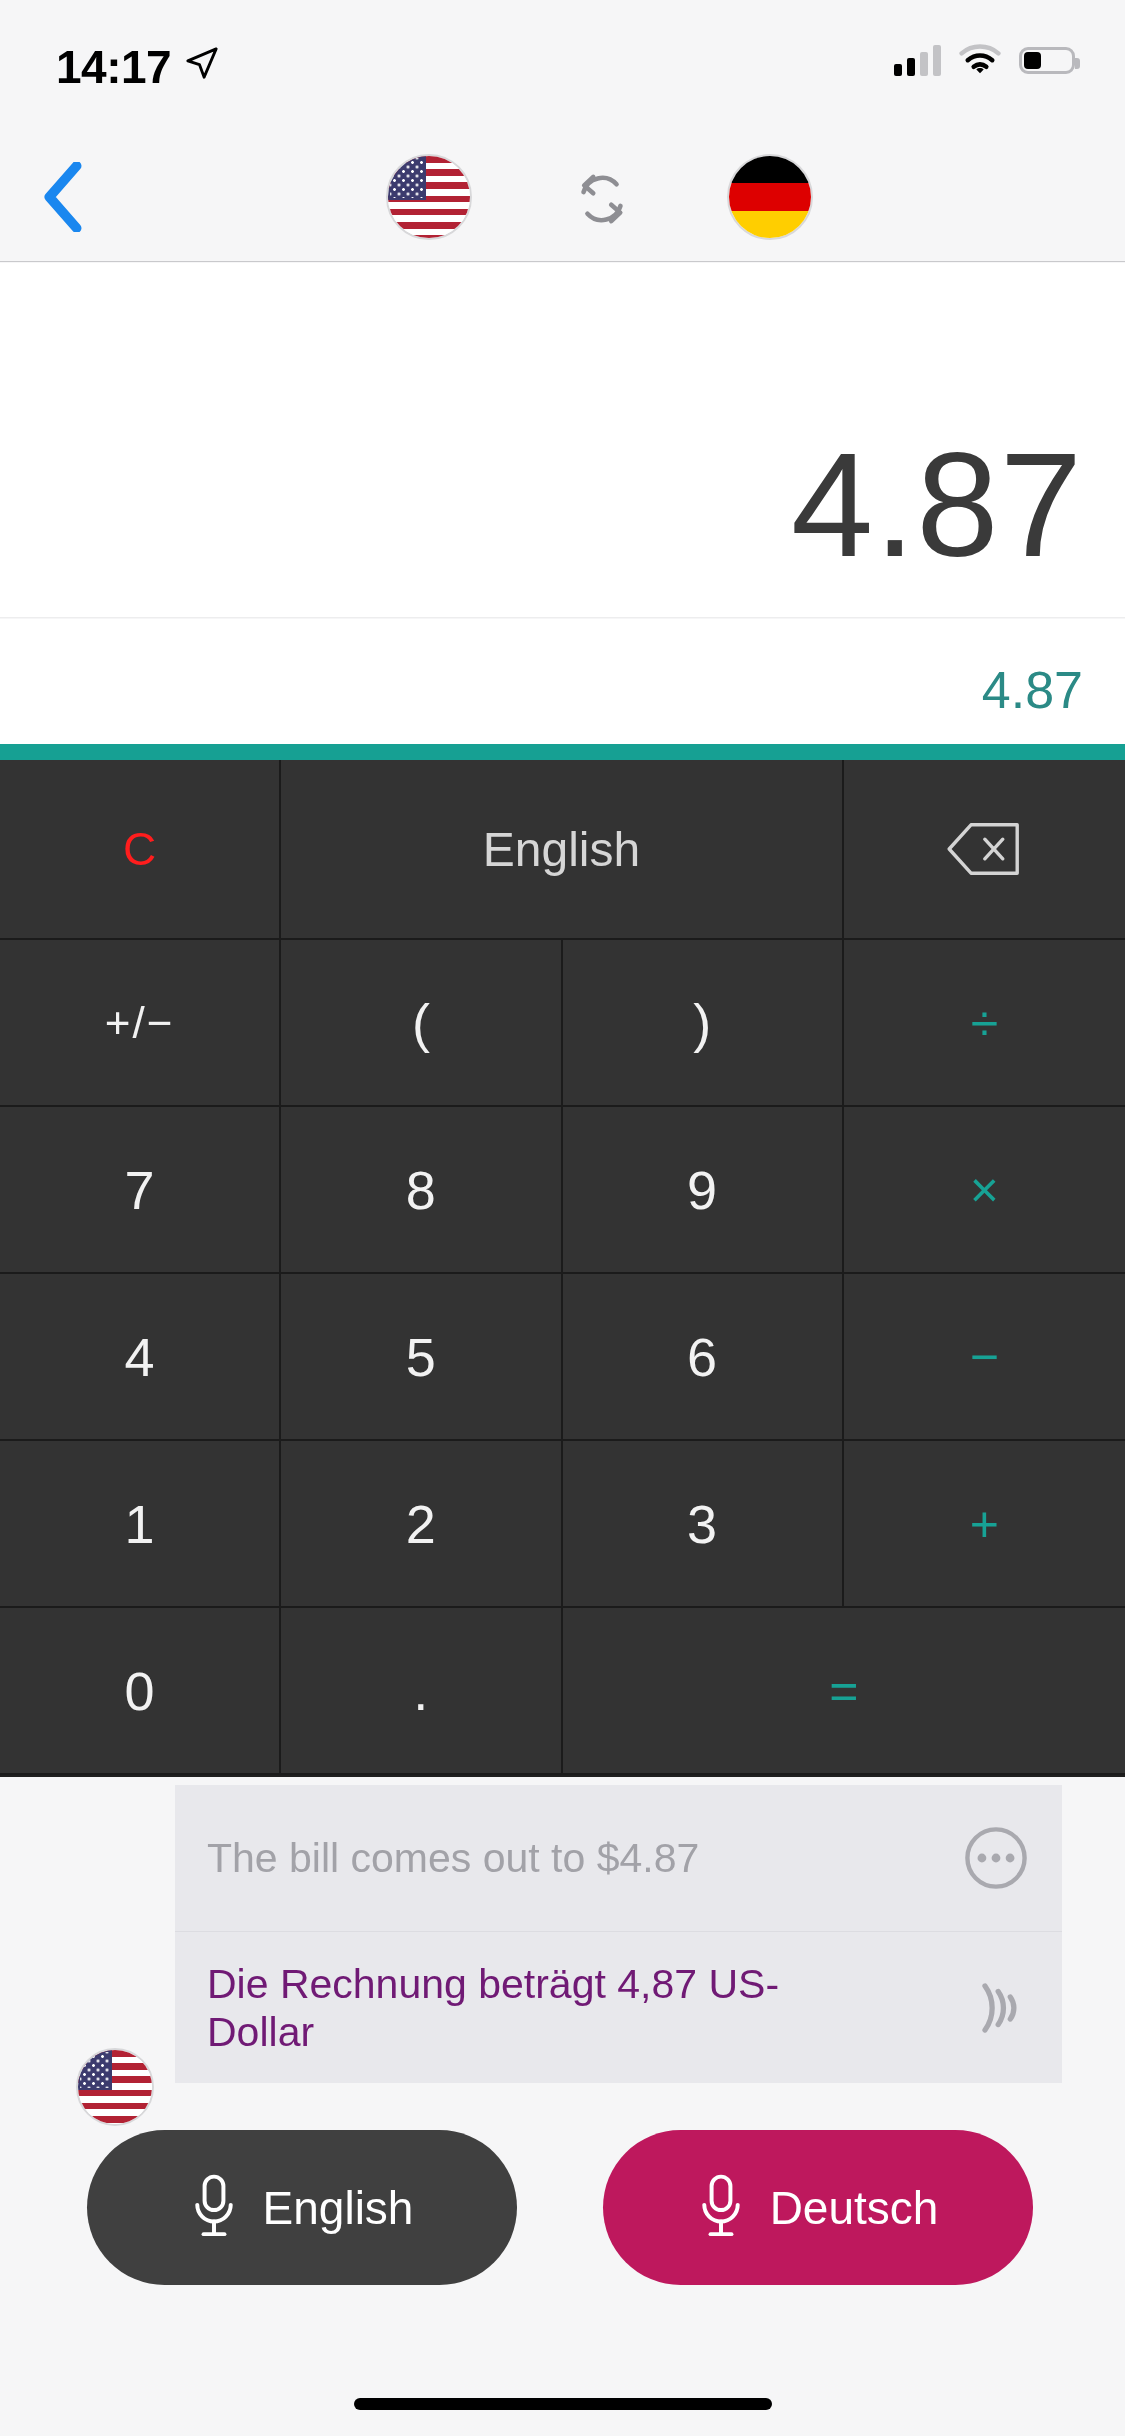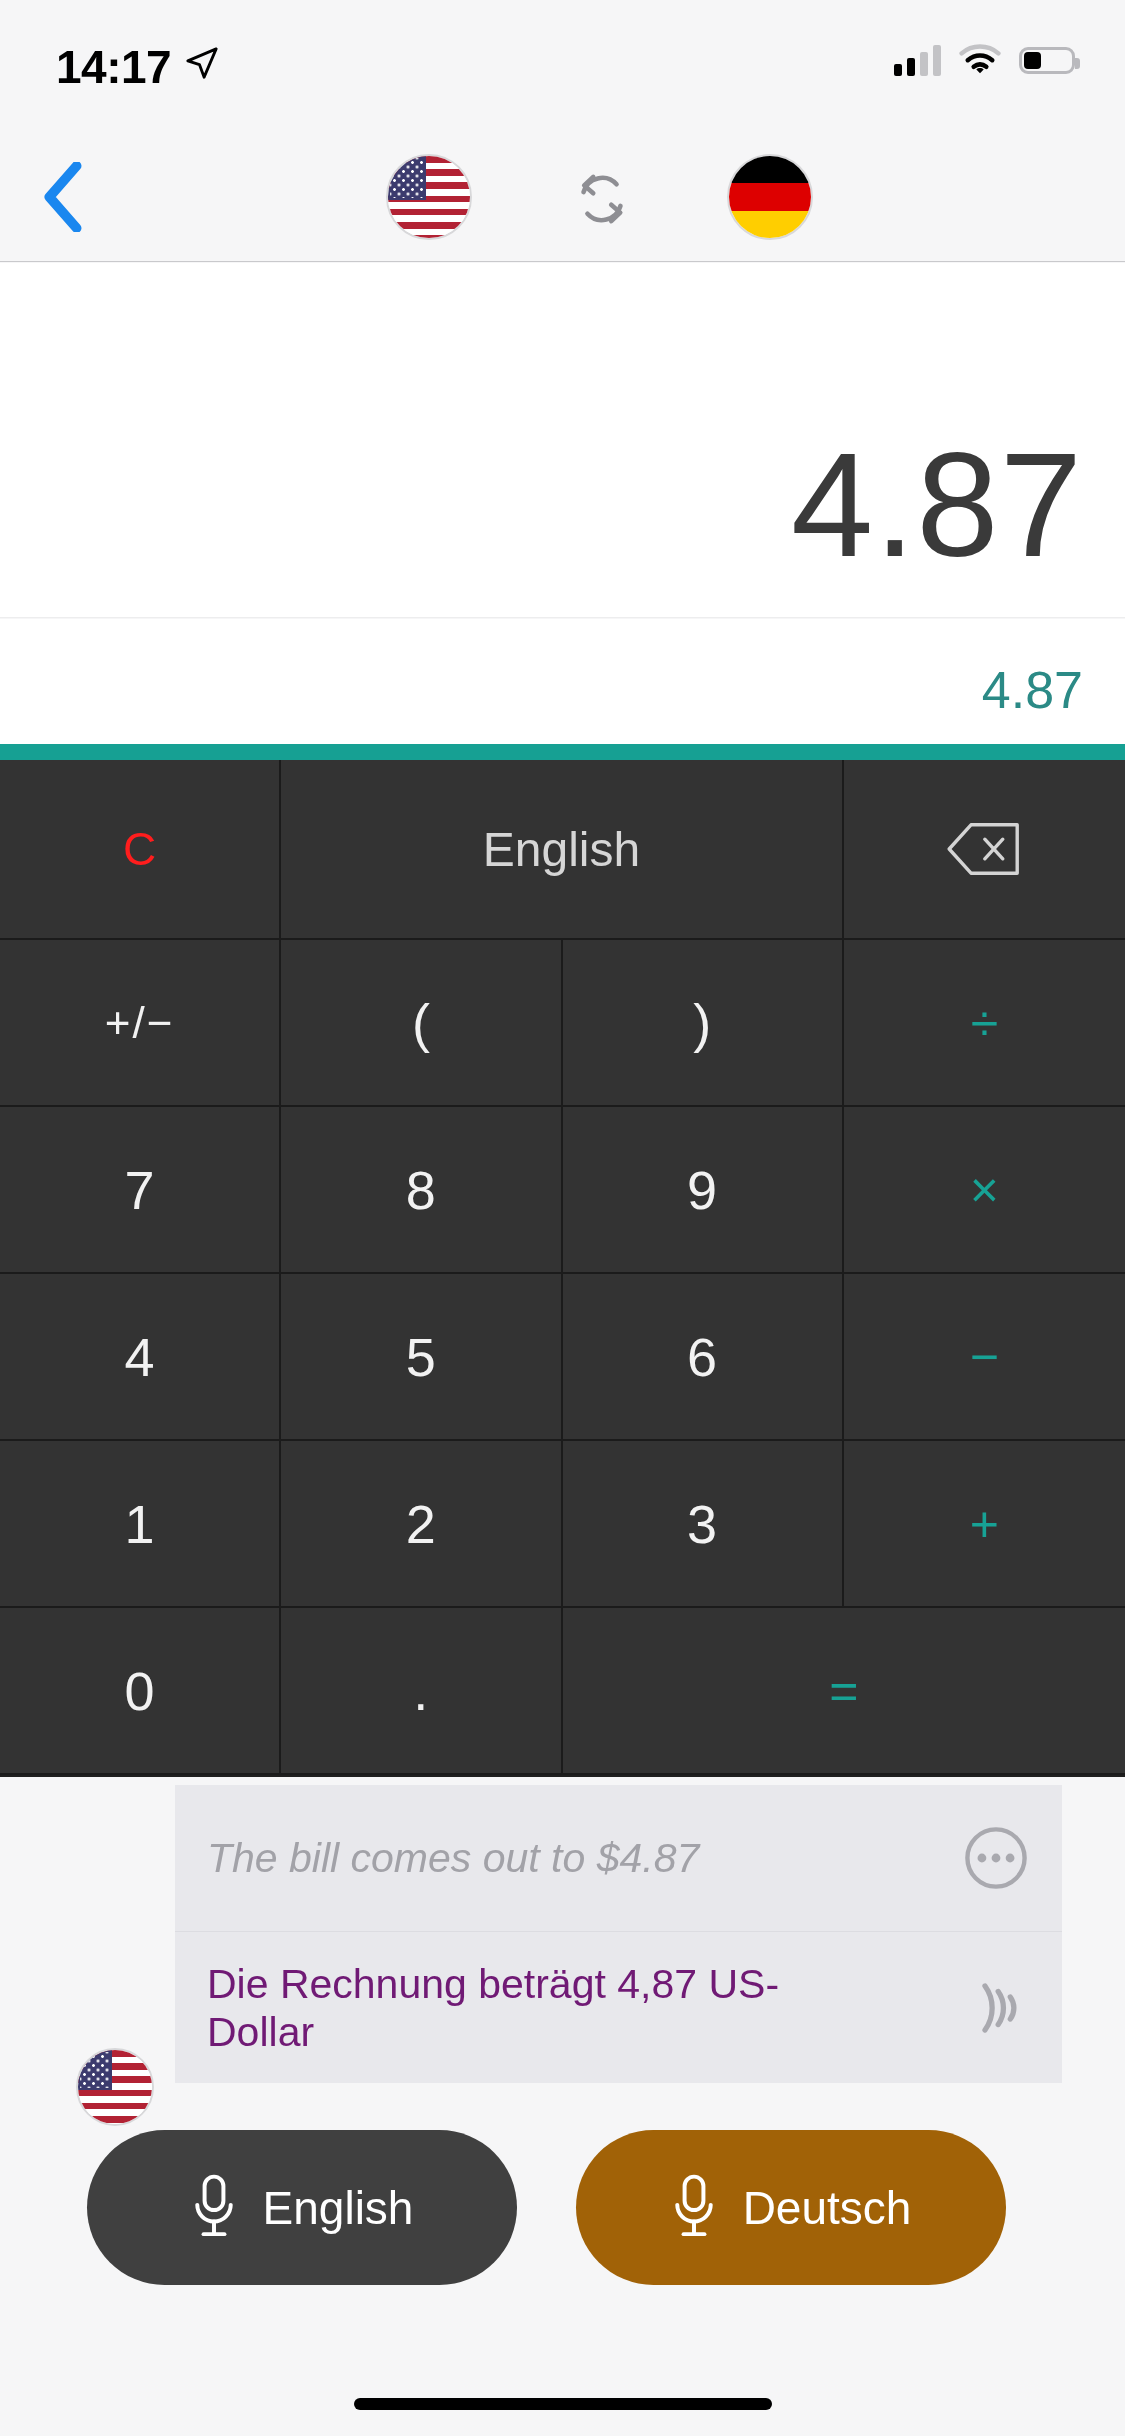--- a/index.html
+++ b/index.html
@@ -130,21 +130,21 @@
   .key.num{ font-size:54px; }
   .key.dot{ font-size:54px; }
   .key.pm{ font-size:44px; letter-spacing:2px; }
 
   
   .tpanel{
     position:absolute; left:175px; top:1785px; width:887px; height:298px;
     background:#e8e8ec;
   }
   .trow{ position:relative; width:100%; }
-  .trow1{ height:146px;font-style:italic; }
+  .trow1{ height:146px; }
   .trow2{ height:152px; border-top:1px solid #dcdce1; }
   .ttext{
     position:absolute; left:32px; top:50%; transform:translateY(-50%);
     font-size:41px; font-weight:300; line-height:1.18; max-width:660px;
   }
   .trow1 .ttext{ color:#a2a2a8; }
   .trow2 .ttext{ color:#701a75; }
   .ticon{
     position:absolute; right:30px; top:50%; transform:translateY(-50%);
     width:72px; height:72px; display:flex; align-items:center; justify-content:center;
@@ -154,21 +154,21 @@
     border-radius:50%; overflow:hidden; border:2px solid #d8d8da; background:#fff;
   }
 
   
   .mic-btn{
     position:absolute; top:2130px; height:155px; border-radius:78px;
     display:flex; align-items:center; justify-content:center; gap:26px;
     color:#ffffff; font-size:46px; font-weight:400;
   }
   .mic-en{ left:87px; width:430px; background:#404040; }
-  .mic-de{ left:576px; width:430px; background:#a16207; }
+  .mic-de{ left:603px; width:430px; background:#be185d; }
 
   
   .home-ind{
     position:absolute; left:50%; transform:translateX(-50%);
     bottom:26px; width:418px; height:12px; border-radius:6px; background:#000;
   }
 </style>
 </head>
 <body>
 

